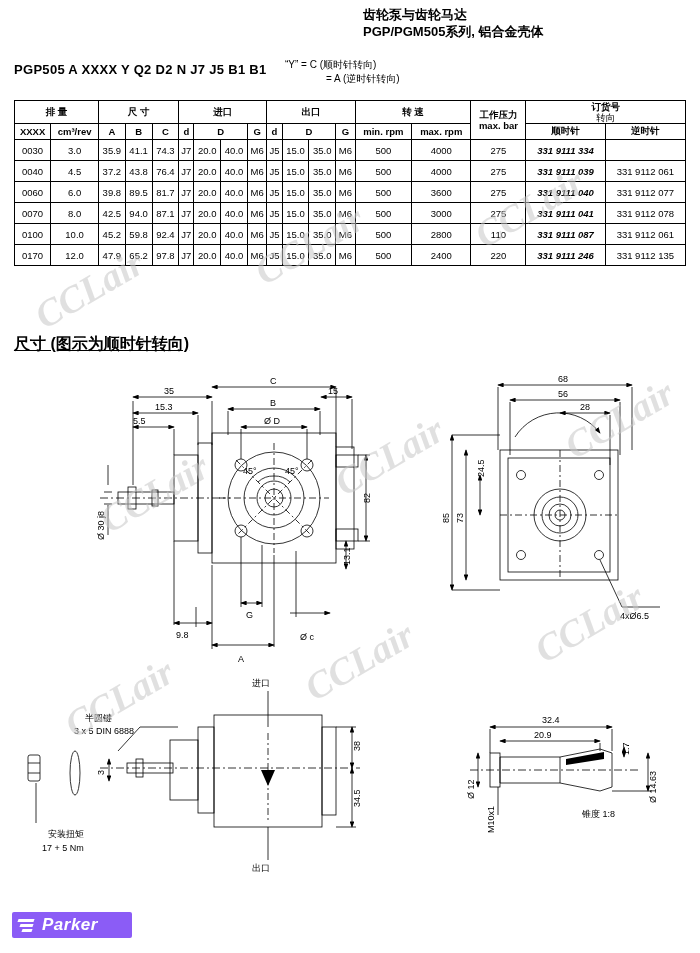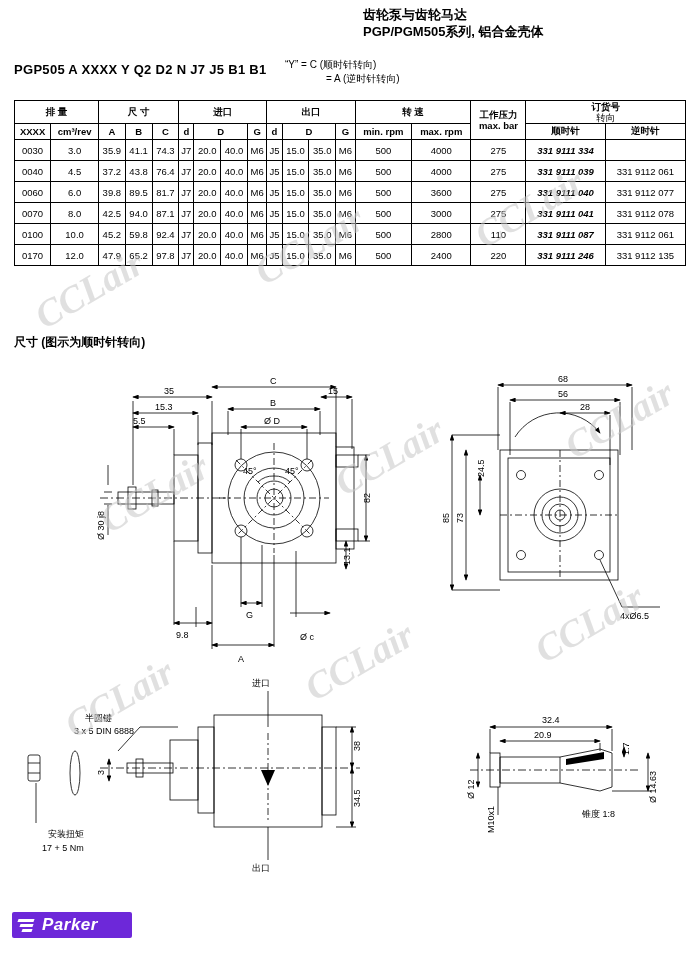--- a/index.html
+++ b/index.html
@@ -27,28 +27,28 @@
 
   
   .tbl { position:absolute; left:14px; top:100px; width:672px; border-collapse:collapse; }
   .tbl td, .tbl th { border:1px solid #000; font-size:9.5px; text-align:center; padding:0; height:18px; font-weight:bold;}
   .tbl .hrow1 td { height:18px; }
   .tbl .hrow2 td { height:16px; }
   .body-row td { font-weight:normal; height:21px; }
   .body-row td.b { font-weight:bold;font-style:italic; }
 
   
-  .sect { position:absolute; left:14px; top:334px; font-size:12px; font-weight:bold;}
+  .sect { position:absolute; left:14px; top:334px; font-size:16px; font-weight:bold;text-decoration:underline;}
 
   
   .draw { position:absolute; left:0; top:355px; width:700px; height:545px; }
   svg { display:block; }
 
   
-  .logo { position:absolute; left:12px; top:912px; width:120px; height:26px; background:#6d28d9; border-radius:2px;}
+  .logo { position:absolute; left:12px; top:912px; width:120px; height:26px; background:#8b5cf6; border-radius:2px;}
   .logo .txt { color:#fff; font-size:17px; font-weight:bold; font-style:italic; position:absolute; left:30px; top:3px; letter-spacing:0.5px;}
   .logo .mark { position:absolute; left:6px; top:5px; width:18px; height:16px; }
   .logo .mark i { display:block; position:absolute; background:#fff; }
   .logo .mark i:nth-child(1){ left:0; top:2px; width:16px; height:3px; transform:skewX(-20deg);}
   .logo .mark i:nth-child(2){ left:2px; top:7px; width:13px; height:3px; transform:skewX(-20deg);}
   .logo .mark i:nth-child(3){ left:4px; top:12px; width:10px; height:3px; transform:skewX(-20deg);}
 
   
   .wm {
     position:absolute; font-size:38px; font-weight:bold; font-style:italic;

